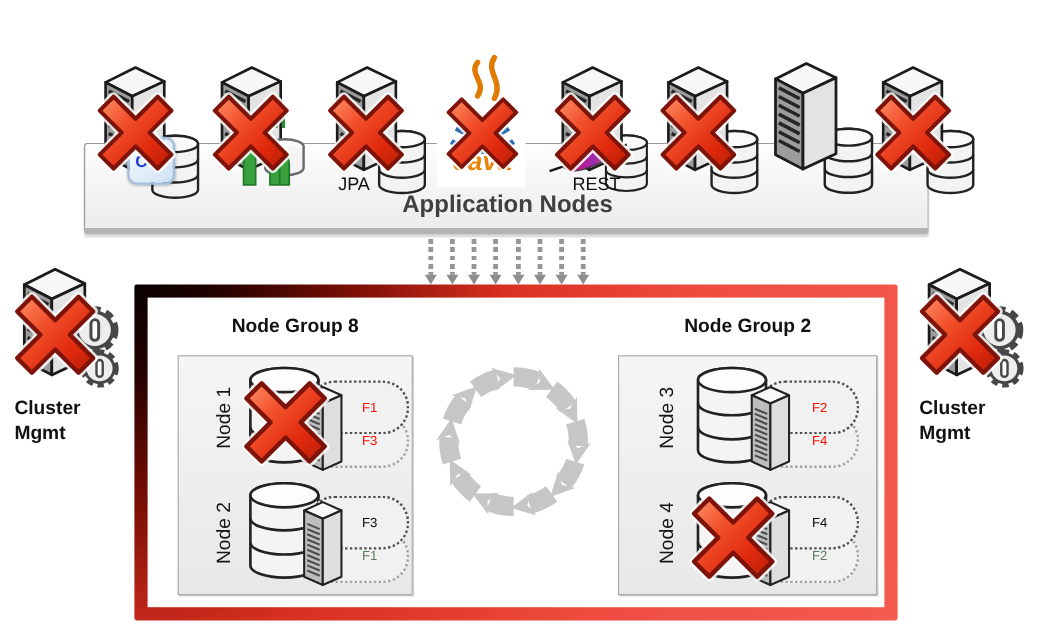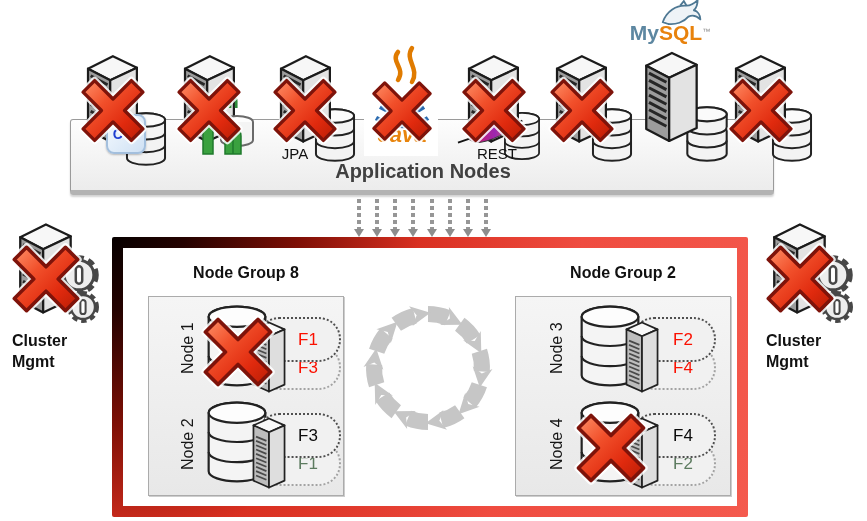--- a/index.html
+++ b/index.html
@@ -67,21 +67,21 @@
   }
   .drow { position: absolute; left: 0; width: 100%; height: 94px; }
   .nlabel {
     position: absolute; width: 20px; height: 88px; top: 3px;
     writing-mode: vertical-rl; transform: rotate(180deg); text-align: center;
     font-size: 16px; color: #161616; z-index: 2;
   }
   .frag {
     position: absolute; width: 84px; height: 45px; border-radius: 22px;
     background: #f1f1f1; display: flex; align-items: center; justify-content: center;
-    padding-left: 18px; font-size: 17px; font-weight: 500;
+    padding-left: 18px; font-size: 11px; font-weight: 500;
   }
   .fragA { border: 2.5px dotted #4f4f4f; z-index: 3; }
   .fragB { border: 2.5px dotted #a3a3a3; z-index: 2; }
   .z1 { z-index: 1; } .z4 { z-index: 4; } .z5 { z-index: 5; }
   .datanodes-label { position: absolute; left: 338px; top: 462px; width: 180px; text-align: center; font-size: 18px; font-weight: bold; color: #111; z-index: 3; }
 
   
   .mgmt { position: absolute; top: 212px; width: 106px; height: 160px; z-index: 2; }
   .mgmt-label { position: absolute; font-size: 16px; font-weight: bold; color: #111; line-height: 21px; }
 </style>
@@ -133,29 +133,20 @@
         <circle r="12" fill="none" stroke="#474747" stroke-width="8" stroke-dasharray="4.6 3.25"></circle>
         <circle r="12" fill="#ededed" stroke="#474747" stroke-width="2.4"></circle>
         <rect x="-2.6" y="-7" width="5.2" height="14" rx="2.6" fill="#fff" stroke="#474747" stroke-width="2"></rect>
       </symbol>
     </defs>
   </svg>
 
   <div class="appbar"></div>
   <div class="appbar-label">Application Nodes</div>
 
-  <div class="mysql-logo">
-    <svg class="icon" style="left:38px;top:0" width="44" height="26" viewBox="0 0 48 28">
-      <path d="M3,24 C7,12 18,5 29,6 C34,6 38,3 41,0 C41,5 40,8 37,11 C41,12 44,16 44,21 C40,17 35,16 31,18 C26,24 17,27 9,26 Z" fill="#eef3f7" stroke="#4e7893" stroke-width="2" stroke-linejoin="round"></path>
-      <path d="M22,6 L26,1 L29,6" fill="none" stroke="#4e7893" stroke-width="2"></path>
-    </svg>
-    <div class="mysql-word">
-      <span class="mysql-my">My</span><span class="mysql-sql">SQL</span><span class="mysql-tm">™</span>
-    </div>
-  </div>
 
   <div class="anode" style="left:80px;top:48px">
     <svg class="icon" style="left:44px;top:62px" width="44" height="58">
         <use href="#sym-cyl"></use>
       </svg>
     <svg class="icon" style="left:0;top:0" width="64" height="100">
         <use href="#sym-tower"></use>
       </svg>
     <div class="badge-cpp" style="left:26px;top:66px">
         <span>C++</span>

